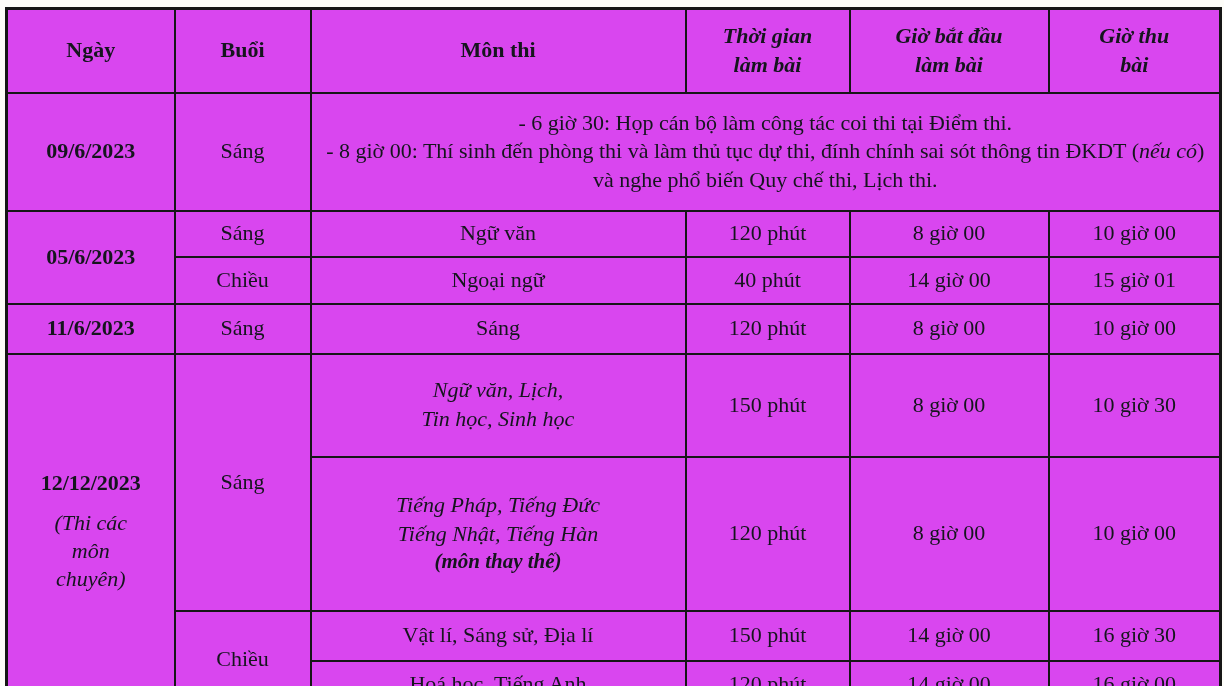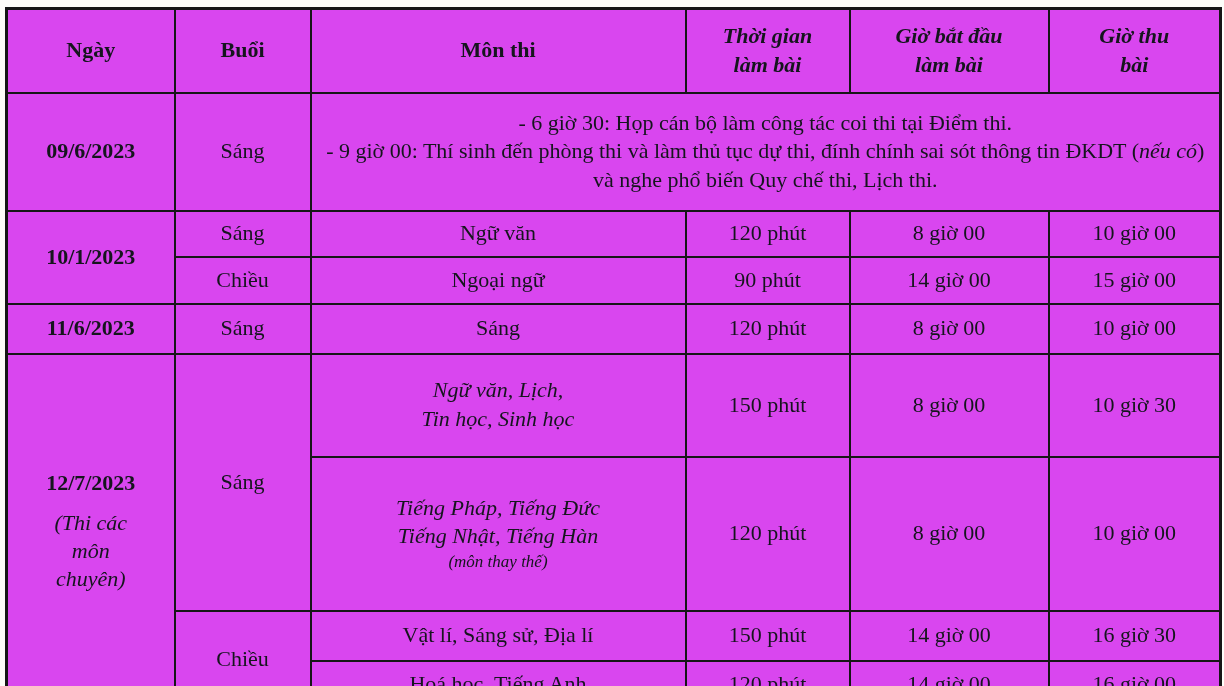--- a/index.html
+++ b/index.html
@@ -54,21 +54,22 @@
     font-weight: normal;
     font-style: italic;
     font-size: 22px;
     line-height: 1.28;
     display: block;
     margin-top: 11px;
   }
   .subject-note {
     display: block;
     font-style: italic;
-    font-size: 17px;
+    font-size: 21px;
+    font-weight: bold;
   }
   .note-p { margin: 0; }
 </style>
 </head>
 <body>
 
 <div class="page">
   <table class="schedule">
     <colgroup>
       <col style="width:168px">
@@ -90,52 +91,52 @@
         <th class="hdr pre">Giờ thu
 bài</th>
       </tr>
     </thead>
     <tbody>
       <tr style="height:118px;">
         <td class="date-cell">09/6/2023</td>
         <td>Sáng</td>
         <td class="note-cell" colspan="4">
           <p class="note-p">- 6 giờ 30: Họp cán bộ làm công tác coi thi tại Điểm thi.</p>
-          <p class="note-p"><span>- 9 giờ 00: Thí sinh đến phòng thi và làm thủ tục dự thi, đính chính sai sót thông tin ĐKDT (</span><span class="italic">nếu có</span><span>) và nghe phổ biến Quy chế thi, Lịch thi.</span></p>
+          <p class="note-p"><span>- 8 giờ 00: Thí sinh đến phòng thi và làm thủ tục dự thi, đính chính sai sót thông tin ĐKDT (</span><span class="italic">nếu có</span><span>) và nghe phổ biến Quy chế thi, Lịch thi.</span></p>
         </td>
       </tr>
 
       <tr style="height:46px;">
-        <td class="date-cell" rowspan="2">10/1/2023</td>
+        <td class="date-cell" rowspan="2">05/6/2023</td>
         <td>Sáng</td>
         <td>Ngữ văn</td>
         <td>120 phút</td>
         <td>8 giờ 00</td>
         <td>10 giờ 00</td>
       </tr>
       <tr style="height:47px;">
         <td>Chiều</td>
         <td>Ngoại ngữ</td>
-        <td>90 phút</td>
+        <td>40 phút</td>
         <td>14 giờ 00</td>
-        <td>15 giờ 00</td>
+        <td>15 giờ 01</td>
       </tr>
 
       <tr style="height:50px;">
         <td class="date-cell">11/6/2023</td>
         <td>Sáng</td>
         <td>Sáng</td>
         <td>120 phút</td>
         <td>8 giờ 00</td>
         <td>10 giờ 00</td>
       </tr>
 
       <tr style="height:103px;">
         <td class="date-cell" rowspan="4">
-          <span>12/7/2023</span>
+          <span>12/12/2023</span>
           <span class="date-note pre">(Thi các
 môn
 chuyên)</span>
         </td>
         <td rowspan="2">Sáng</td>
         <td class="pre">Ngữ văn, Lịch,
 Tin học, Sinh học</td>
         <td>150 phút</td>
         <td>8 giờ 00</td>
         <td>10 giờ 30</td>

